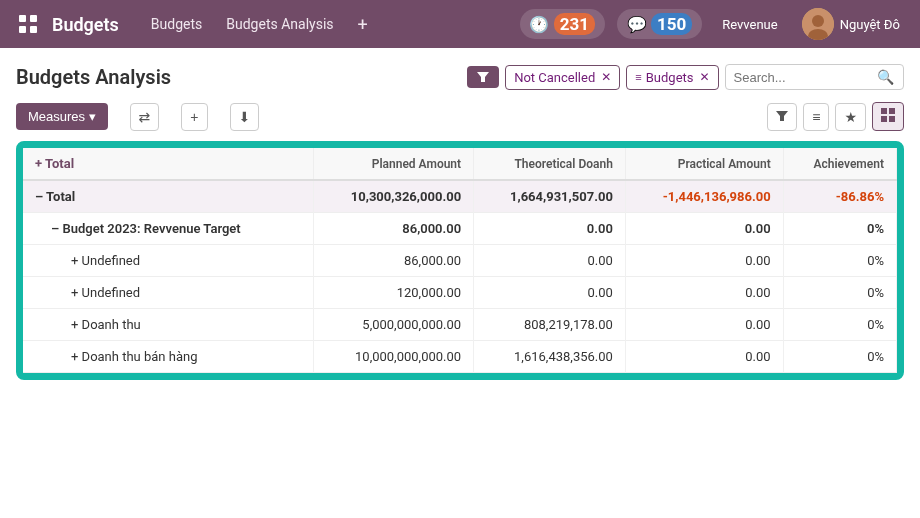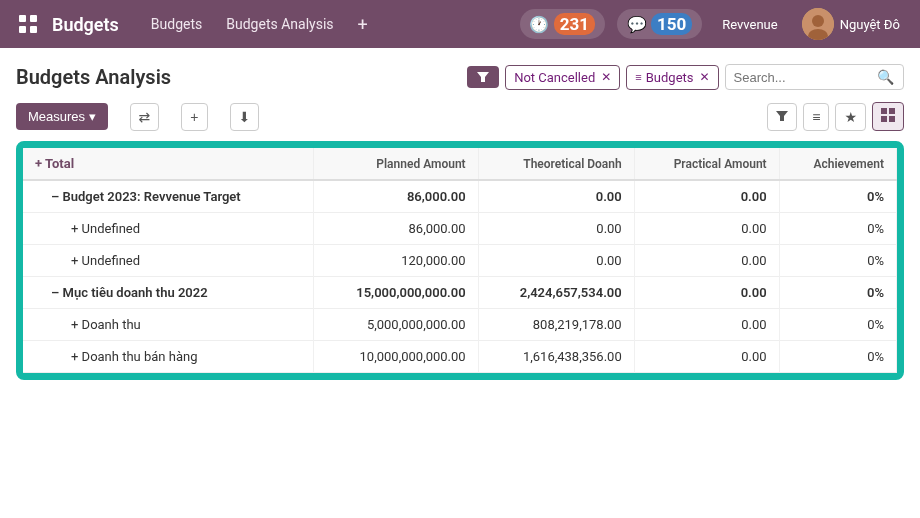--- a/index.html
+++ b/index.html
@@ -311,20 +311,27 @@
           <th style="text-align:left; width:290px;">
             <span style="color:#714b67; font-weight:bold; font-size:13px;">+ Total</span>
           </th>
           <th>Planned Amount</th>
           <th>Theoretical Doanh</th>
           <th>Practical Amount</th>
           <th>Achievement</th>
         </tr>
       </thead>
       <tbody id="table-body">
+      <tr>
+    <td style="padding-left:12px; font-weight:700; background:#f5f0f5;">– Total</td>
+    <td style="background:#f5f0f5; font-weight:700;">10,300,326,000.00</td>
+    <td style="background:#f5f0f5; font-weight:700;">1,664,931,507.00</td>
+    <td style="background:#f5f0f5; font-weight:700; color:#d4440c;">-1,446,136,986.00</td>
+    <td style="background:#f5f0f5; font-weight:700; color:#d4440c;">-86.86%</td>
+  </tr>
           <tr>
     <td style="padding-left:28px; font-weight:600; background:;">– Budget 2023: Revvenue Target</td>
     <td style="background:; font-weight:600;">86,000.00</td>
     <td style="background:; font-weight:600;">0.00</td>
     <td style="background:; font-weight:600; color:#333;">0.00</td>
     <td style="background:; font-weight:600; color:#333;">0%</td>
   </tr>
           <tr>
     <td style="padding-left:48px; font-weight:400; background:;">+ Undefined</td>
     <td style="background:; font-weight:400;">86,000.00</td>
@@ -333,27 +340,20 @@
     <td style="background:; font-weight:400; color:#333;">0%</td>
   </tr>
           <tr>
     <td style="padding-left:48px; font-weight:400; background:;">+ Undefined</td>
     <td style="background:; font-weight:400;">120,000.00</td>
     <td style="background:; font-weight:400;">0.00</td>
     <td style="background:; font-weight:400; color:#333;">0.00</td>
     <td style="background:; font-weight:400; color:#333;">0%</td>
   </tr>
           <tr>
-    <td style="padding-left:28px; font-weight:600; background:;">– Mục tiêu doanh thu 2022</td>
-    <td style="background:; font-weight:600;">15,000,000,000.00</td>
-    <td style="background:; font-weight:600;">2,424,657,534.00</td>
-    <td style="background:; font-weight:600; color:#333;">0.00</td>
-    <td style="background:; font-weight:600; color:#333;">0%</td>
-  </tr>
-          <tr>
     <td style="padding-left:48px; font-weight:400; background:;">+ Doanh thu</td>
     <td style="background:; font-weight:400;">5,000,000,000.00</td>
     <td style="background:; font-weight:400;">808,219,178.00</td>
     <td style="background:; font-weight:400; color:#333;">0.00</td>
     <td style="background:; font-weight:400; color:#333;">0%</td>
   </tr>
           <tr>
     <td style="padding-left:48px; font-weight:400; background:;">+ Doanh thu bán hàng</td>
     <td style="background:; font-weight:400;">10,000,000,000.00</td>
     <td style="background:; font-weight:400;">1,616,438,356.00</td>

